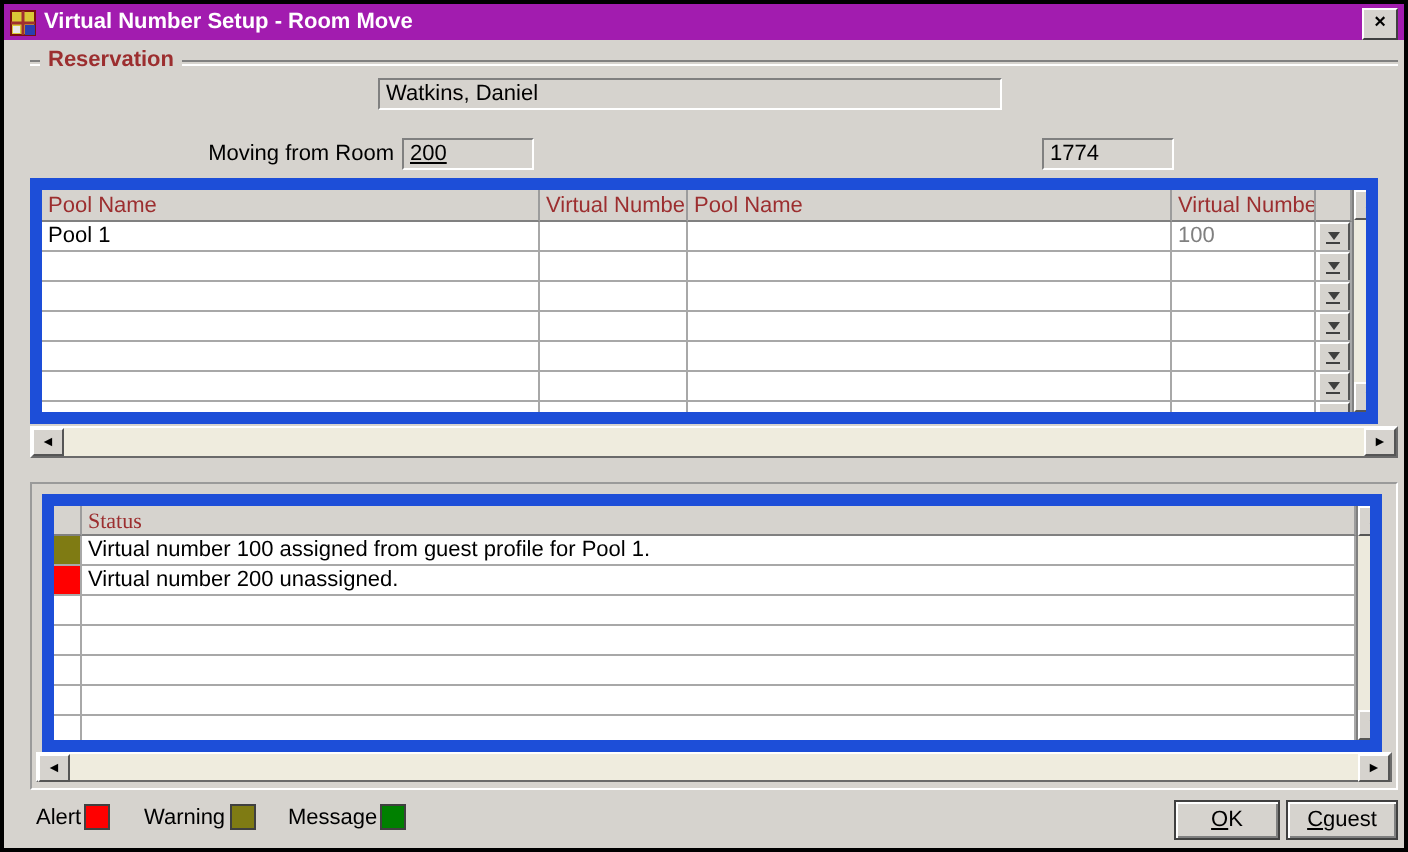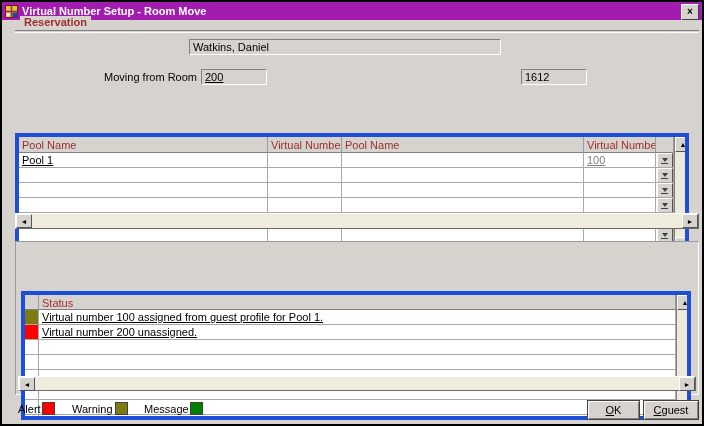--- a/index.html
+++ b/index.html
@@ -13,38 +13,38 @@
   .title-text { color:#fff; font-weight:bold; margin-left:4px; white-space:nowrap; }
   .appicon { width:13px; height:13px; margin-left:3px; flex:0 0 auto; }
   .close-btn { position:absolute; right:3px; top:2px; width:16px; height:14px;
      background:#D6D3CE; border:1px solid; border-color:#FFF #404040 #404040 #FFF;
      display:flex; align-items:center; justify-content:center;
      font-size:10px; font-weight:bold; line-height:1; cursor:default; }
 
   
   .group-line { left:13px; top:28px; width:684px; height:2px;
      border-top:1px solid #808080; box-shadow:0 1px 0 #FFF; }
-  .group-label { left:18px; top:14px; padding:0 4px; background:#D6D3CE;
+  .group-label { left:18px; top:22px; padding:0 4px; background:#D6D3CE;
      color:#9C2E2F; font-weight:bold; }
 
   .lbl { line-height:16px; }
   .r { text-align:right; }
   .field { height:16px; background:#D6D3CE; border:1px solid;
      border-color:#808080 #FFF #FFF #808080; line-height:14px; padding-left:3px;
      overflow:hidden; white-space:nowrap; }
 
   
-  .table-frame { border:4px solid #1d4ed8; background:#fff; display:flex; overflow:hidden;margin-top:44px; }
+  .table-frame { border:6px solid #1d4ed8; background:#fff; display:flex; overflow:hidden; }
   .pt-left { width:655px; }
   .hrow { display:flex; height:16px; background:#D6D3CE; }
   .hc { border-right:1px solid #9C9C9C; border-bottom:1px solid #808080;
         color:#9C2E2F; padding:2px 0 0 3px; overflow:hidden; white-space:nowrap; box-sizing:border-box; }
   .brow { display:flex; height:15px; background:#FFF; }
   .c { border-right:1px solid #A8A8A8; border-bottom:1px solid #A8A8A8;
-       padding:1px 0 0 3px; line-height:12px; overflow:hidden; white-space:nowrap; box-sizing:border-box;text-decoration:underline; }
+       padding:1px 0 0 3px; line-height:12px; overflow:hidden; white-space:nowrap; box-sizing:border-box; }
   .w0{width:249px;} .w1{width:74px;} .w2{width:242px;} .w3{width:72px;} .w4{width:18px; padding:0;}
   .lov { width:14px; height:13px; margin:0 auto; background:#D6D3CE;
      border:1px solid; border-color:#FFF #555 #555 #FFF;
      display:flex; flex-direction:column; align-items:center; justify-content:center; cursor:default; }
   .lov .tri { width:0; height:0; border-left:3px solid transparent;
      border-right:3px solid transparent; border-top:4px solid #404040; }
   .lov .bar { width:7px; height:1px; background:#404040; margin-top:1px; }
 
   
   .vscroll { width:17px; background:#EDEADD; border-left:1px solid #808080;
@@ -92,21 +92,21 @@
   </div>
 
   <div class="a group-line"></div>
   <div class="a group-label">Reservation</div>
 
   <div class="a field" style="left:187px; top:37px; width:312px;">Watkins, Daniel</div>
 
   <div class="a lbl r" style="left:85px; top:67px; width:110px;">Moving from Room</div>
   <div class="a field" style="left:199px; top:67px; width:66px;text-decoration:underline;">200</div>
 
-  <div class="a field" style="left:519px; top:67px; width:66px;">1612</div>
+  <div class="a field" style="left:519px; top:67px; width:66px;">1774</div>
 
   <div class="a table-frame" style="left:13px; top:87px; width:674px; height:123px;">
     <div class="pt-left">
       <div class="hrow">
         <div class="hc w0">Pool Name</div>
         <div class="hc w1">Virtual Number</div>
         <div class="hc w2">Pool Name</div>
         <div class="hc w3">Virtual Number</div>
         <div class="hc w4"></div>
       </div>
@@ -215,21 +215,21 @@
     <div class="sb-track"></div>
     <div class="sb-btn">
         <span>►</span>
       </div>
   </div>
 
   <div class="a status-frame"></div>
 
   <div class="a table-frame" style="left:19px; top:245px; width:670px; height:129px;">
     <div class="st-left">
-      <div class="hrow" style="height:15px;">
+      <div class="hrow" style="height:15px;font-family:Liberation Serif, serif;">
         <div class="hc chipcell"></div>
         <div class="hc txtcell st-hc">Status</div>
       </div>
 
       <div class="brow">
         <div class="c chipcell">
             <div class="chip" style="border: none; width: 14px; height: 14px; background-color: rgb(127, 123, 19);"></div>
           </div>
         <div class="c txtcell">Virtual number 100 assigned from guest profile for Pool 1.</div>
       </div>

